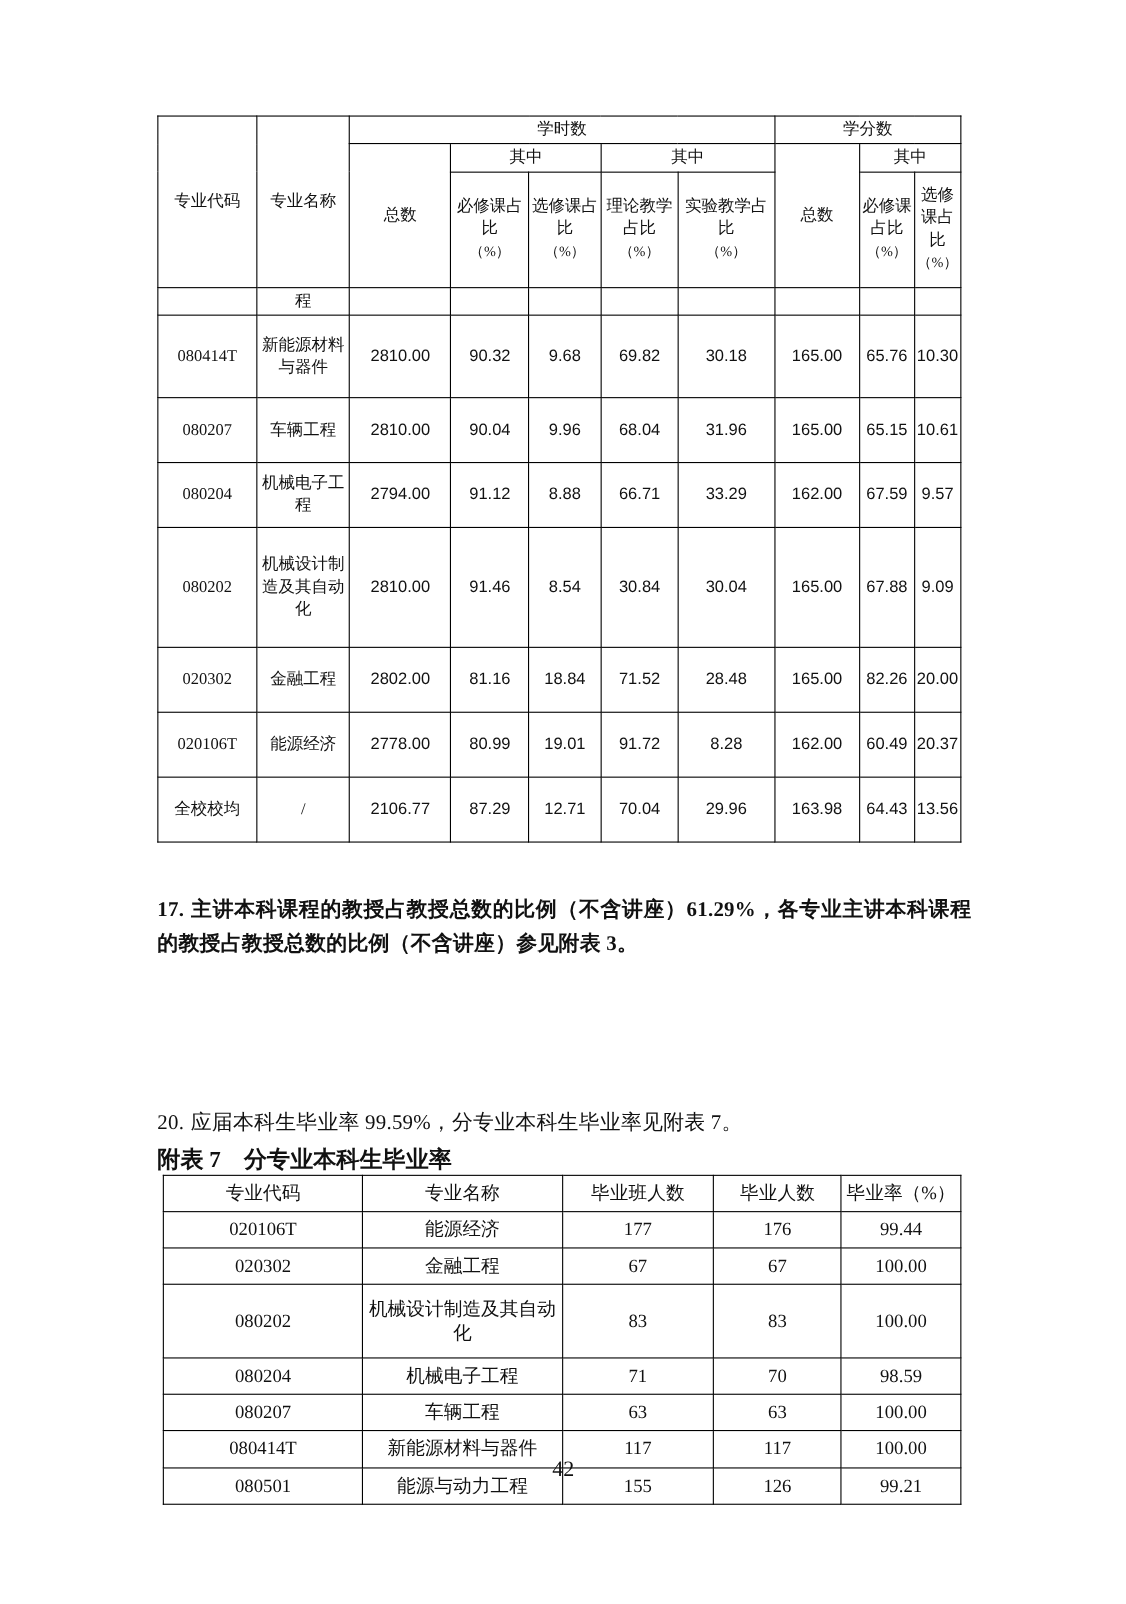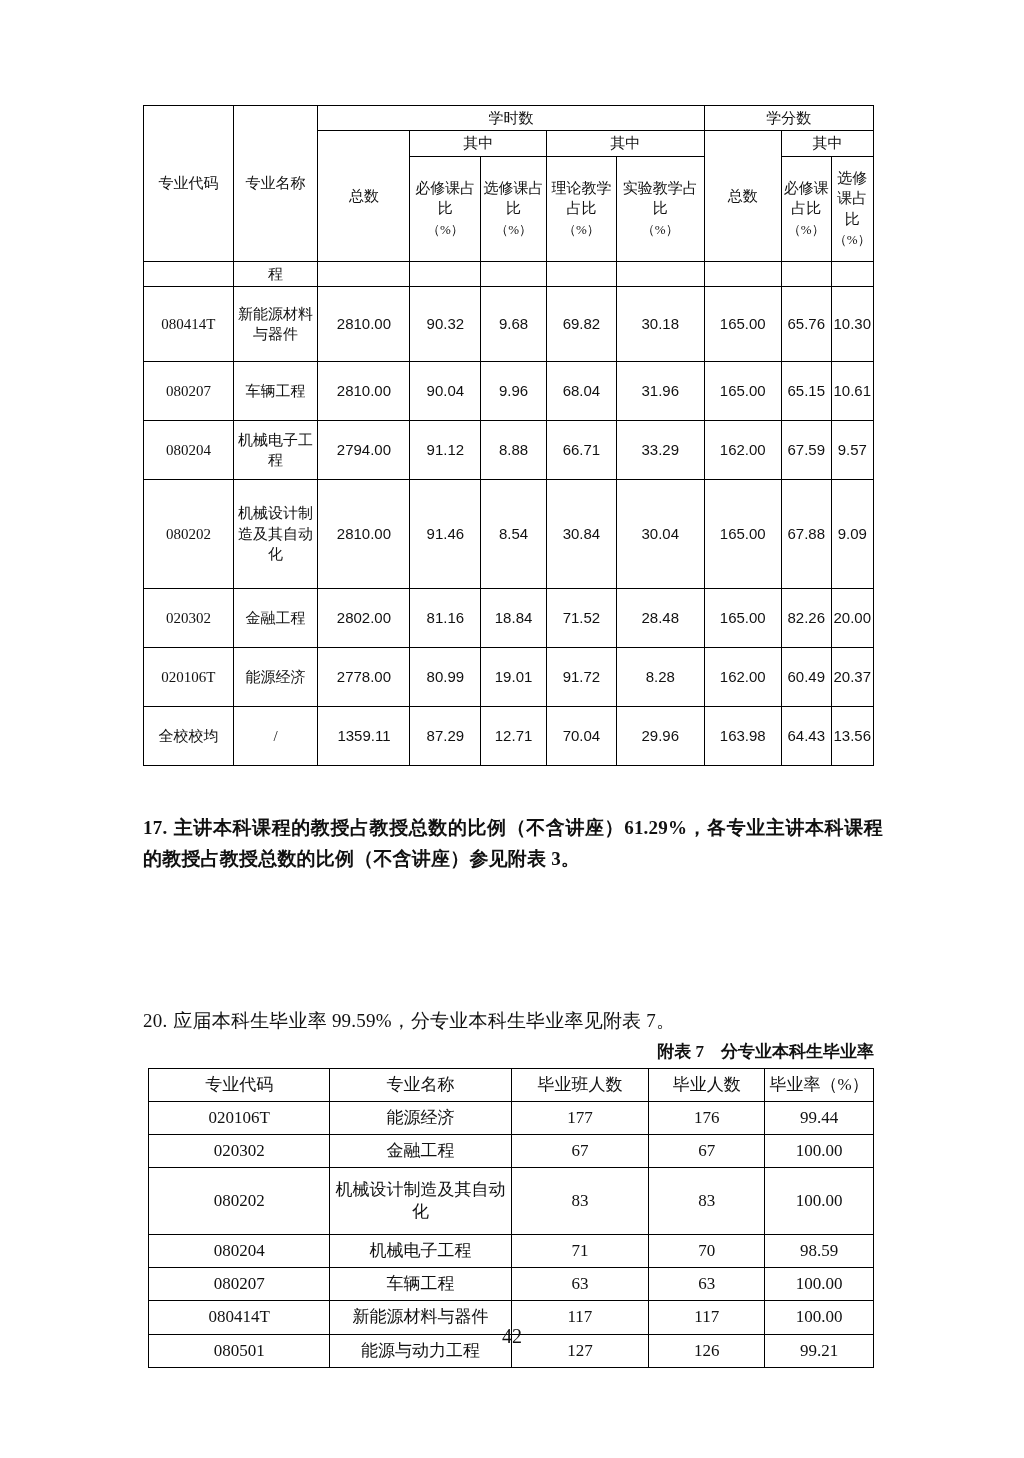--- a/index.html
+++ b/index.html
@@ -71,22 +71,22 @@
     text-align: justify;
   }
   .para .idx {
     margin-right: 6px;
   }
   
   .t2-caption {
     position: absolute;
     left: 143px;
     width: 731px;
-    text-align: right;
-    font-size: 17px;
+    text-align: left;
+    font-size: 21px;
     font-weight: bold;
     top: 1005px;
   }
   .t2-wrap {
     position: absolute;
     left: 148px;
     top: 1032px;
     width: 726px;
   }
   table.grid2 {
@@ -258,21 +258,21 @@
           <td class="num">91.72</td>
           <td class="num">8.28</td>
           <td class="num">162.00</td>
           <td class="num">60.49</td>
           <td class="num">20.37</td>
         </tr>
 
         <tr>
           <td class="code" style="height:54px">全校校均</td>
           <td class="name">/</td>
-          <td class="num">1359.11</td>
+          <td class="num">2106.77</td>
           <td class="num">87.29</td>
           <td class="num">12.71</td>
           <td class="num">70.04</td>
           <td class="num">29.96</td>
           <td class="num">163.98</td>
           <td class="num">64.43</td>
           <td class="num">13.56</td>
         </tr>
       </tbody>
     </table>
@@ -345,21 +345,21 @@
         <tr>
           <td>080414T</td>
           <td>新能源材料与器件</td>
           <td>117</td>
           <td>117</td>
           <td>100.00</td>
         </tr>
         <tr>
           <td>080501</td>
           <td>能源与动力工程</td>
-          <td>127</td>
+          <td>155</td>
           <td>126</td>
           <td>99.21</td>
         </tr>
       </tbody>
     </table>
   </div>
 
   <div class="pageno">42</div>
 
 </div>

